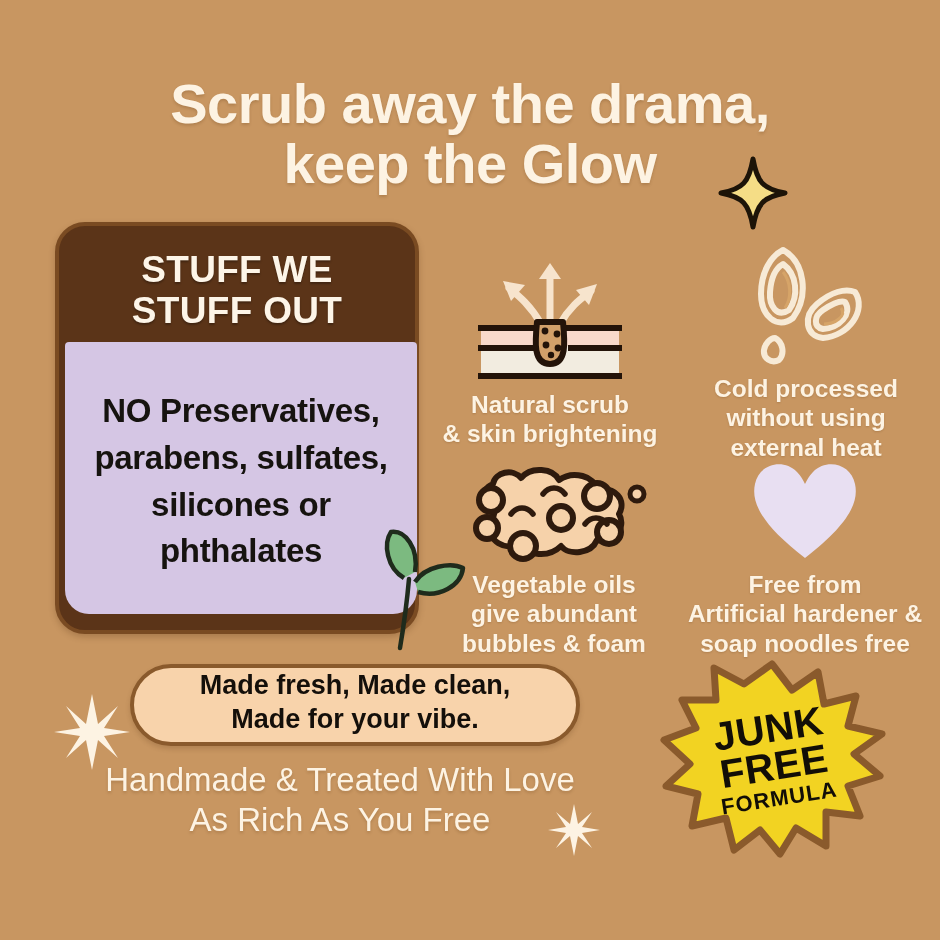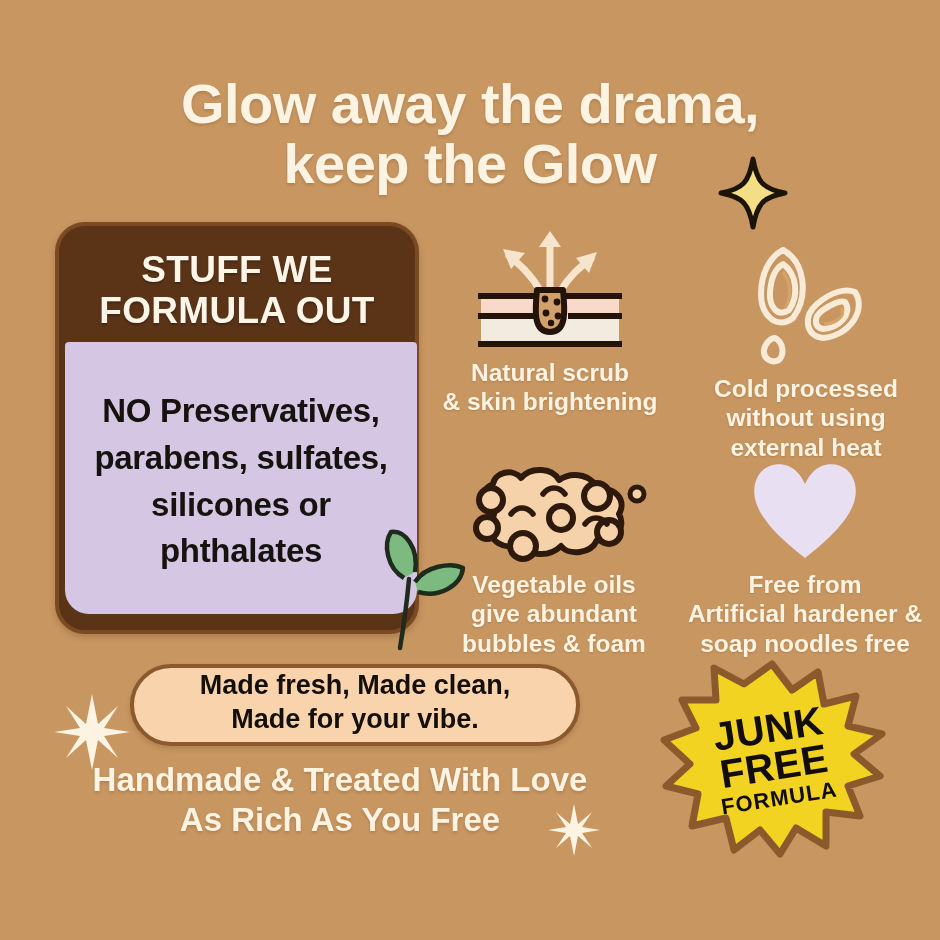--- a/index.html
+++ b/index.html
@@ -113,21 +113,21 @@
     line-height: 1.2;
     text-shadow: 0 1px 2px rgba(90,55,20,0.22);
   }
   .feature .icon-wrap {
     display: flex;
     align-items: flex-end;
     justify-content: center;
   }
   .feature .cap { display: block; margin-top: 8px; }
 
-  .f-scrub { left: 430px; top: 232px; width: 240px; }
+  .f-scrub { left: 430px; top: 264px; width: 240px; }
   .f-scrub .icon-wrap { height: 118px; }
   .f-cold  { left: 678px; top: 244px; width: 256px; }
   .f-cold .icon-wrap { height: 122px; }
   .f-foam  { left: 436px; top: 470px; width: 236px; }
   .f-foam .icon-wrap { height: 92px; }
   .f-heart { left: 676px; top: 452px; width: 258px; }
   .f-heart .icon-wrap { height: 110px; }
 
   
   .pill {
@@ -154,21 +154,21 @@
 
   
   .tagline {
     position: absolute;
     left: 40px;
     top: 760px;
     width: 600px;
     text-align: center;
     color: #fdf3e3;
     font-size: 33px;
-    font-weight: bold;
+    font-weight: normal;
     line-height: 1.22;
     text-shadow: 0 2px 3px rgba(90,55,20,0.22);
   }
 
   
   .star-sparkle { position: absolute; }
   .star-left  { left: 54px;  top: 694px; width: 76px; height: 76px; }
   .star-right { left: 548px; top: 804px; width: 52px; height: 52px; }
 
   
@@ -198,35 +198,35 @@
   .badge-text .b1 { font-size: 40px; }
   .badge-text .b2 { font-size: 40px; }
   .badge-text .b3 { font-size: 22px; letter-spacing: 1px; margin-top: 2px; }
 </style>
 </head>
 <body>
 
 <div id="poster">
 
   <div class="headline">
-    <span>Glow away the drama,</span>
+    <span>Scrub away the drama,</span>
     <span class="l2">keep the Glow</span>
   </div>
 
   <div class="diamond-sparkle">
     <svg viewBox="0 0 70 74" width="70" height="74">
       <path d="M35 3 C39 26 45 33 67 37 C45 41 39 48 35 71 C31 48 25 41 3 37 C25 33 31 26 35 3 Z" fill="#f5dd86" stroke="#1d1408" stroke-width="5" stroke-linejoin="round"></path>
     </svg>
   </div>
 
   <div class="kicked-card">
     <div class="kicked-head">
       <div>
         <span>STUFF WE</span><br>
-        <span>FORMULA OUT</span>
+        <span>STUFF OUT</span>
       </div>
     </div>
     <div class="kicked-body">
       <span>NO Preservatives, parabens, sulfates, silicones or phthalates</span>
     </div>
     <div class="sprout">
       <svg viewBox="0 0 120 140" width="120" height="140">
         <path d="M57 62 C40 52 36 28 44 16 C58 14 72 32 68 56" fill="#7cba80" stroke="#1f2b1c" stroke-width="4.5" stroke-linejoin="round"></path>
         <path d="M68 66 C78 50 104 46 116 52 C114 70 92 82 71 76" fill="#7cba80" stroke="#1f2b1c" stroke-width="4.5" stroke-linejoin="round"></path>
         <path d="M62 63 C60 86 57 108 53 132" fill="none" stroke="#1f2b1c" stroke-width="4.5" stroke-linecap="round"></path>

